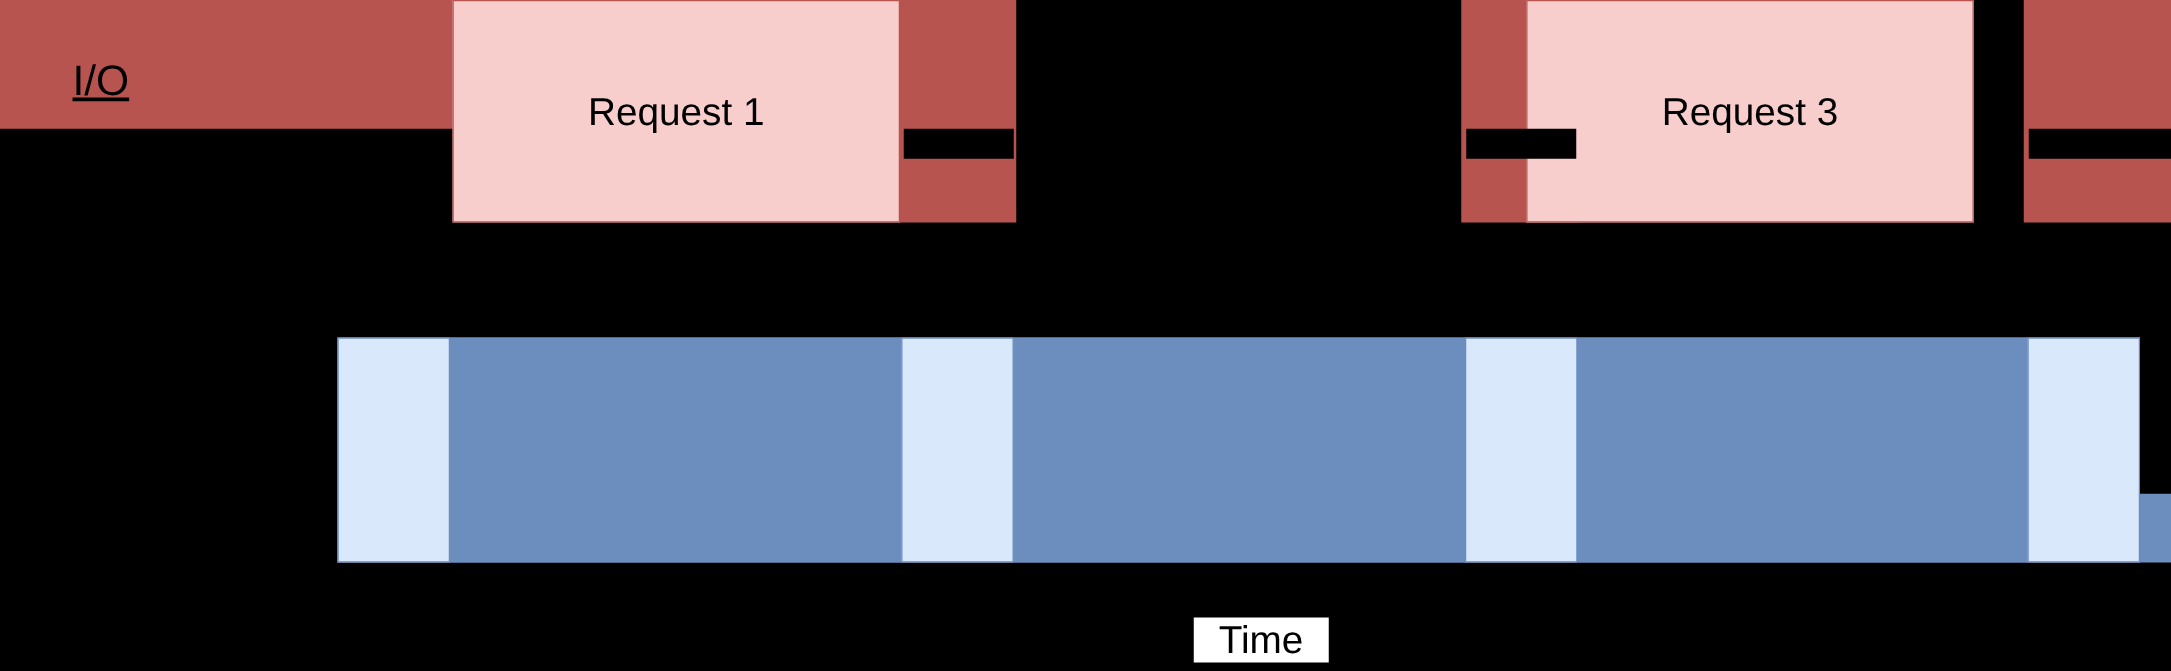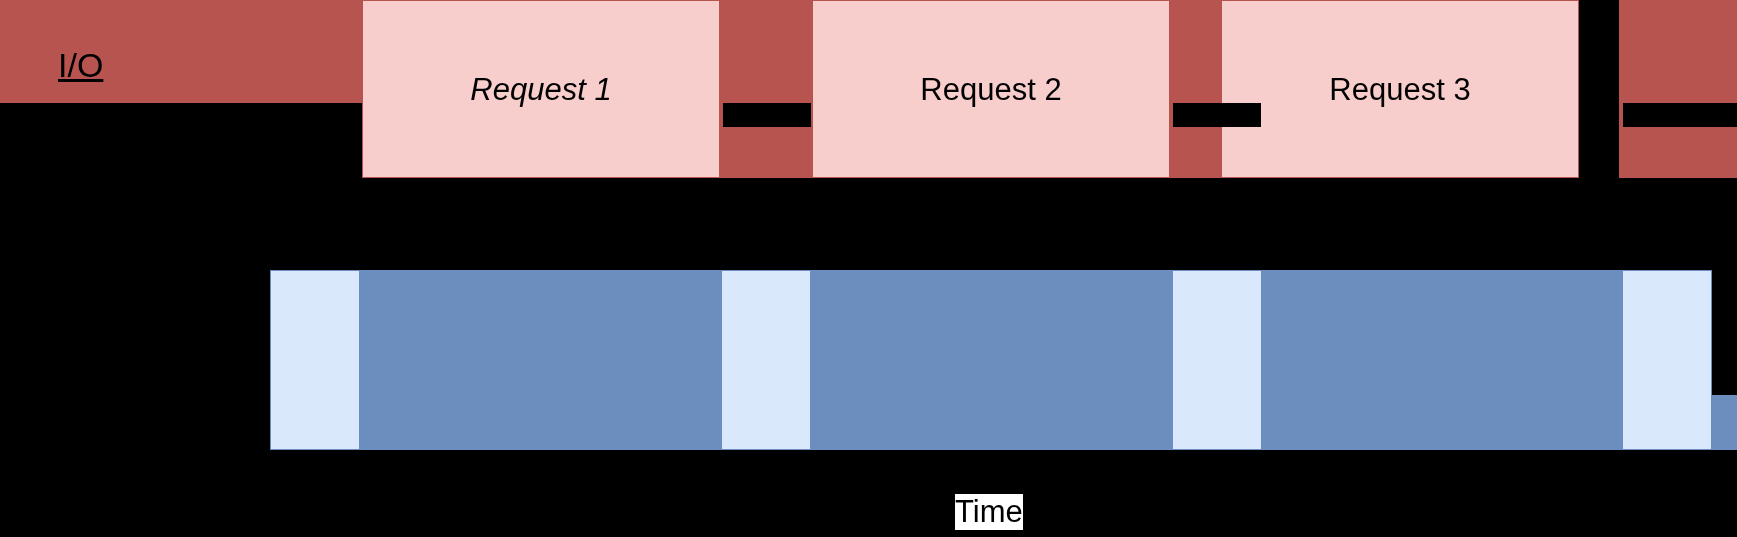--- a/index.html
+++ b/index.html
@@ -80,39 +80,36 @@
     text-decoration: underline;
   }
   .time-label {
     position: absolute;
     left: 955px;
     top: 494px;
     background: #ffffff;
     color: #000000;
     font-size: 31px;
     line-height: 1.15;
-    padding: 0 0;
+    padding: 0 20px;
     white-space: nowrap;
   }
 </style>
 </head>
 <body>
 
 <div id="canvas">
 
   <div class="red-band" style="left:0px; top:0px; width:363px; height:103px;"></div>
   <div class="red-band" style="left:719px; top:0px; width:94px; height:178px;"></div>
   <div class="red-band" style="left:1169px; top:0px; width:94px; height:178px;"></div>
   <div class="red-band" style="left:1619px; top:0px; width:118px; height:178px;"></div>
 
-  <div class="request-box" style="left:362px; width:358px;font-style:italic;">
+  <div class="request-box" style="left:362px; width:358px;">
     <span class="request-label">Request 1</span>
-  </div>
-  <div class="request-box" style="left:812px; width:358px;">
-    <span class="request-label">Request 2</span>
   </div>
   <div class="request-box" style="left:1221px; width:358px;">
     <span class="request-label">Request 3</span>
   </div>
 
   <div class="black-bar" style="left:723px; top:103px; width:88px; height:24px;"></div>
   <div class="black-bar" style="left:1173px; top:103px; width:88px; height:24px;"></div>
   <div class="black-bar" style="left:1623px; top:103px; width:114px; height:24px;"></div>
 
   <div class="io-label">I/O</div>

